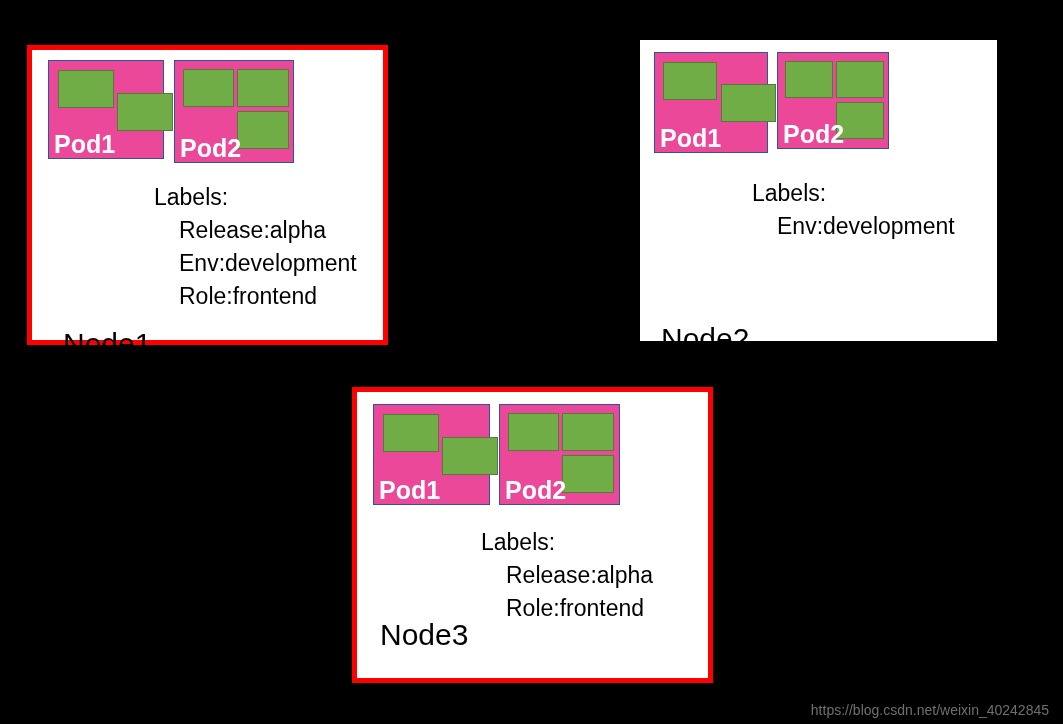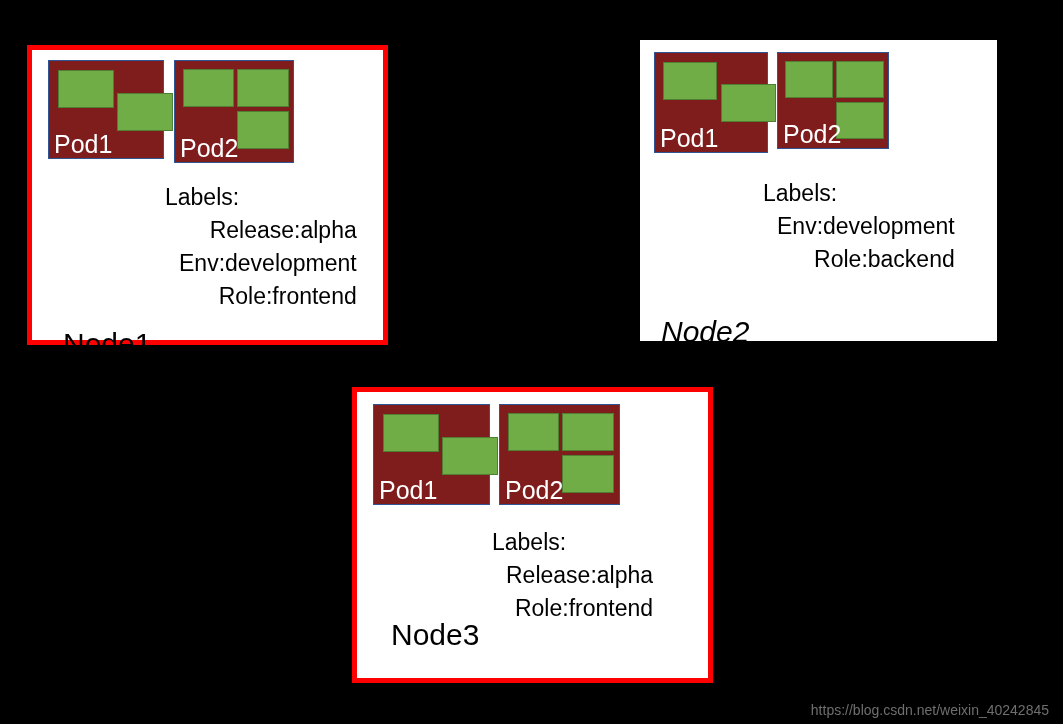--- a/index.html
+++ b/index.html
@@ -36,23 +36,24 @@
     display: flex;
     align-items: flex-start;
   }
   #node-1 .pods-row { left: 16px; top: 10px;  gap: 10px; }
   #node-2 .pods-row { left: 14px; top: 12px;  gap: 9px;  }
   #node-3 .pods-row { left: 16px; top: 12px;  gap: 9px;  }
 
   
   .pod {
     position: relative;
-    background: #7f1d1d;
+    background: #ec4899;
     border: 1px solid #2F5597;
     box-sizing: border-box;
+    font-weight: bold;
   }
   .pod-label {
     position: absolute;
     left: 5px;
     bottom: -2px;
     color: #ffffff;
     font-size: 25px;
     line-height: 31px;
     font-family: "Liberation Sans", sans-serif;
     white-space: nowrap;
@@ -89,39 +90,39 @@
 
   
   .labels-block {
     position: absolute;
     color: #000000;
     font-family: "Liberation Sans", sans-serif;
     font-size: 23px;
     line-height: 33px;
     white-space: nowrap;
   }
-  .labels-title { margin-left: 11px; }
-  .labels-list  { margin-left: 25px; text-align: right; }
+  .labels-title { margin-left: 0; }
+  .labels-list  { margin-left: 25px; }
 
   #node-1 .labels-block { left: 122px; top: 131px; }
   #node-2 .labels-block { left: 112px; top: 137px; }
   #node-3 .labels-block { left: 124px; top: 134px; }
 
   
   .node-name {
     position: absolute;
     color: #000000;
     font-family: "Liberation Sans", sans-serif;
     font-size: 30px;
     line-height: 34px;
     white-space: nowrap;
   }
   #node-1 .node-name { left: 31px; top: 277px; }
-  #node-2 .node-name { left: 21px; top: 275px; font-style: italic; }
-  #node-3 .node-name { left: 23px; top: 226px; margin-left: 11px; }
+  #node-2 .node-name { left: 21px; top: 282px; }
+  #node-3 .node-name { left: 23px; top: 226px; }
 
   
   #watermark {
     position: absolute;
     right: 14px;
     bottom: 5px;
     color: #6f6f6f;
     font-size: 14px;
     line-height: 18px;
     font-family: "Liberation Sans", sans-serif;
@@ -173,21 +174,20 @@
       <div class="container-box c2"></div>
       <div class="container-box c3"></div>
       <span class="pod-label">Pod2</span>
     </div>
 
   </div>
 
   <div class="labels-block">
     <div class="labels-title">Labels:</div>
     <div class="labels-list">Env:development</div>
-    <div class="labels-list">Role:backend</div>
   </div>
 
   <div class="node-name">Node2</div>
 </div>
 
 <div class="node-card selected" id="node-3">
   <div class="pods-row">
 
     <div class="pod pod-a">
       <div class="container-box c1"></div>

